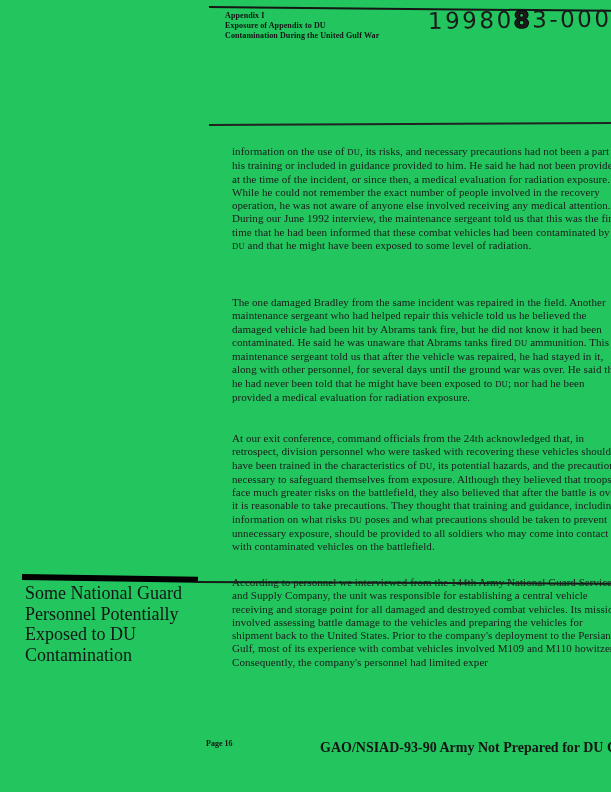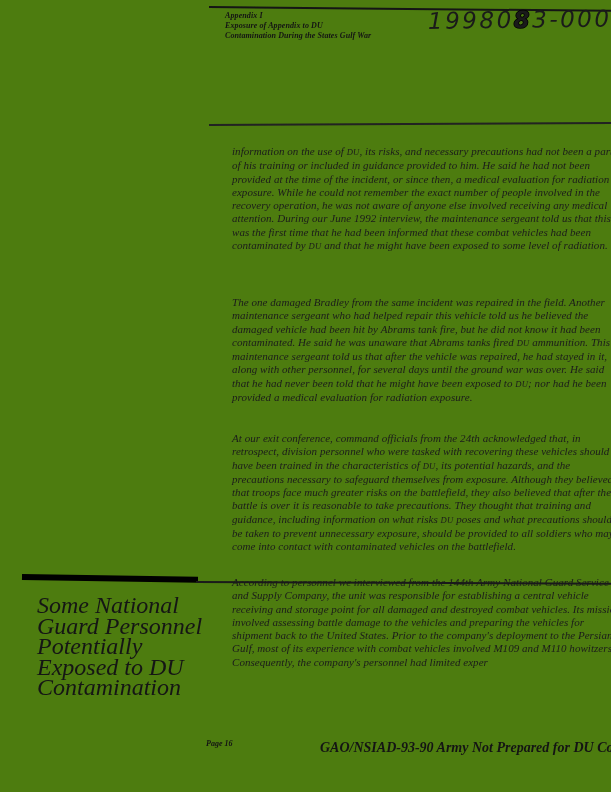--- a/index.html
+++ b/index.html
@@ -1,20 +1,19 @@
 <!DOCTYPE html>
 <html><head>
 <meta charset="utf-8">
 <style>
   html, body { margin:0; padding:0; background:#e8e8e8; }
   .page {
-    position:relative; width:611px; height:792px; background:#4d7c0f;
+    position:relative; width:611px; height:792px; background:#22c55e;
     font-family:"Liberation Serif", serif; color:#1b1b1b; overflow:hidden;
     margin:0 auto;
-    font-style:italic;
   }
 
   
   .top-rule {
     position:absolute; left:209px; top:6px; width:404px; height:2.2px;
     background:#151515; transform:rotate(0.55deg); transform-origin:left center;
   }
 
   .header-block {
     position:absolute; left:225px; top:11px;
@@ -56,22 +55,22 @@
   .section-bar {
     position:absolute; left:22px; top:574px; width:176px; height:5.5px;
     background:#000; transform:rotate(0.9deg); transform-origin:left center;
   }
   .section-rule {
     position:absolute; left:196px; top:581px; width:415px; height:2px;
     background:#1a1a1a; transform:rotate(0.25deg); transform-origin:left center;
   }
 
   .section-heading {
-    position:absolute; left:25px; top:583px; width:182px; margin:12px;
-    font-size:24px; line-height:20.5px; font-weight:400; color:#151515;
+    position:absolute; left:25px; top:583px; width:182px; margin:0;
+    font-size:18px; line-height:20.5px; font-weight:400; color:#151515;
   }
 
   .footer-page {
     position:absolute; left:206px; top:739px;
     font-size:8px; font-weight:bold; color:#141414;
   }
   .footer-report {
     position:absolute; left:320px; top:740px; width:266px; text-align:right;
     font-size:14px; font-weight:bold; color:#141414; white-space:nowrap;
   }
@@ -79,21 +78,21 @@
 </head>
 <body>
 
 <div class="page">
 
   <div class="top-rule"></div>
 
   <div class="header-block">
     <div>Appendix I</div>
     <div>Exposure of Appendix to DU</div>
-    <div>Contamination During the States Gulf War</div>
+    <div>Contamination During the United Gulf War</div>
   </div>
 
   <div class="stamp"><span>19980</span><span class="blot">8</span><span>3-0000004</span></div>
 
   <div class="body-rule"></div>
 
   <p class="para p1 smallcaps-du">information on the use of <span class="sc">DU</span>, its risks, and necessary precautions had not been a part of his training or included in guidance provided to him. He said he had not been provided at the time of the incident, or since then, a medical evaluation for radiation exposure. While he could not remember the exact number of people involved in the recovery operation, he was not aware of anyone else involved receiving any medical attention. During our June 1992 interview, the maintenance sergeant told us that this was the first time that he had been informed that these combat vehicles had been contaminated by <span class="sc">DU</span> and that he might have been exposed to some level of radiation.</p>
   <p class="para p2 smallcaps-du">The one damaged Bradley from the same incident was repaired in the field. Another maintenance sergeant who had helped repair this vehicle told us he believed the damaged vehicle had been hit by Abrams tank fire, but he did not know it had been contaminated. He said he was unaware that Abrams tanks fired <span class="sc">DU</span> ammunition. This maintenance sergeant told us that after the vehicle was repaired, he had stayed in it, along with other personnel, for several days until the ground war was over. He said that he had never been told that he might have been exposed to <span class="sc">DU</span>; nor had he been provided a medical evaluation for radiation exposure.</p>
   <p class="para p3 smallcaps-du">At our exit conference, command officials from the 24th acknowledged that, in retrospect, division personnel who were tasked with recovering these vehicles should have been trained in the characteristics of <span class="sc">DU</span>, its potential hazards, and the precautions necessary to safeguard themselves from exposure. Although they believed that troops face much greater risks on the battlefield, they also believed that after the battle is over it is reasonable to take precautions. They thought that training and guidance, including information on what risks <span class="sc">DU</span> poses and what precautions should be taken to prevent unnecessary exposure, should be provided to all soldiers who may come into contact with contaminated vehicles on the battlefield.</p>
 

